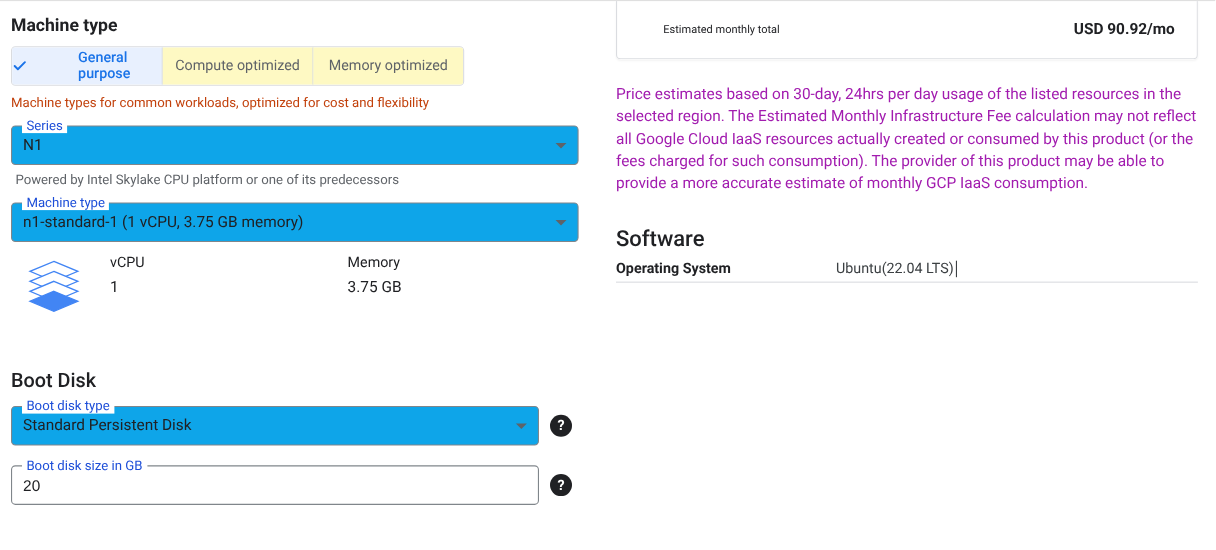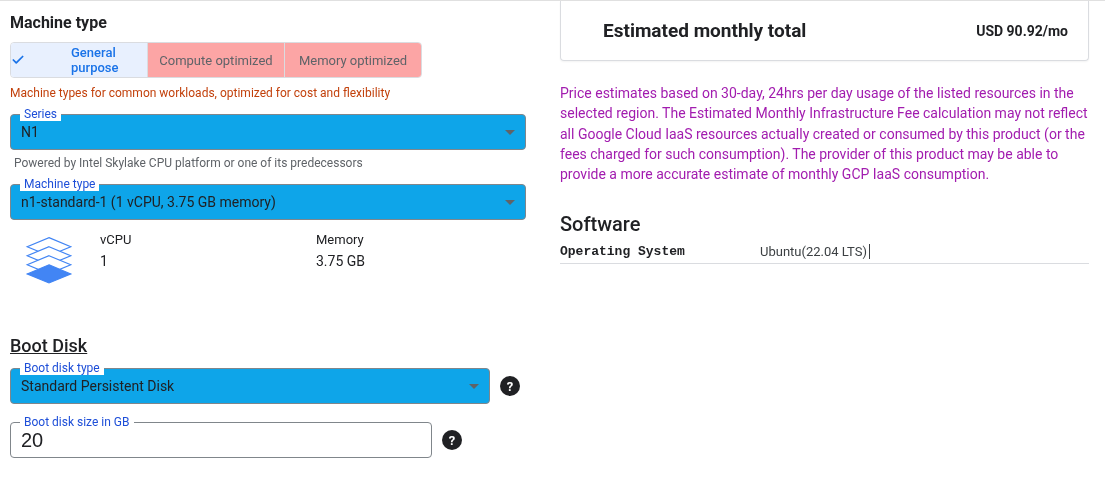--- a/index.html
+++ b/index.html
@@ -40,21 +40,21 @@
     margin-bottom: 8px;
   }
   .tab {
     flex: 1;
     height: 34px;
     display: flex;
     align-items: center;
     justify-content: center;
     font-size: 13px;
     color: #5f6368;
-    background: #fca5a5;
+    background: #fef9c3;
     cursor: pointer;
     border-right: 1px solid #dadce0;
   }
   .tab:last-child { border-right: none; }
   .tab.active {
     color: #1a73e8;
     background: #e8f0fe;
     font-weight: 500;
     gap: 40px;
   }
@@ -109,78 +109,77 @@
     padding: 6px 0 14px 10px;
   }
   .specs-icon { width: 80px; padding-top: 2px; }
   .specs-col { flex: 1; }
   .specs-head { font-size: 13px; color: #202124; font-weight: 400; margin-bottom: 6px; }
   .specs-val { font-size: 14px; color: #202124; }
   .boot-title {
     font-size: 18px;
     font-weight: 500;
     margin: 26px 0 12px 0;
-    text-decoration: underline;
   }
   .field-row { display: flex; align-items: center; margin-bottom: 18px; }
   .help-icon {
     width: 20px; height: 20px;
     border-radius: 50%;
     background: #202124;
     color: #fff;
     display: flex;
     align-items: center;
     justify-content: center;
     font-size: 13px;
     font-weight: 700;
     margin-left: 10px;
   }
   .input-box {
-    width: 422px;
+    width: 480px;
     height: 36px;
     border: 1px solid #80868b;
     border-radius: 4px;
     padding: 0 10px;
-    font-size: 20px;
+    font-size: 14px;
     color: #202124;
     background: #fff;
   }
   
   .est-card {
     border: 1px solid #dadce0;
     border-top: none;
     border-bottom-left-radius: 4px;
     border-bottom-right-radius: 4px;
     padding: 18px 20px;
     display: flex;
     justify-content: space-between;
     align-items: center;
     margin-bottom: 22px;
     box-shadow: 0 1px 2px rgba(0,0,0,0.05);
   }
-  .est-label { font-size: 19px; font-weight: 700; padding-left: 22px; }
+  .est-label { font-size: 10px; font-weight: 400; padding-left: 22px; }
   .est-value { font-size: 14px; font-weight: 700; }
   .disclaimer {
     font-size: 14px;
     color: #a21caf;
     line-height: 1.45;
     margin-bottom: 28px;
   }
   .software-title {
     font-size: 20px;
     font-weight: 500;
     margin-bottom: 8px;
   }
   .software-row {
     display: flex;
     border-bottom: 1px solid #dadce0;
     padding-bottom: 4px;
     font-size: 13px;
   }
-  .software-label { font-weight: 700; width: 200px; font-family: Liberation Mono, monospace; }
+  .software-label { font-weight: 700; width: 200px; }
   .software-value { color: #3c4043; border-right: 1px solid #3c4043; padding-right: 2px; }
 </style>
 </head>
 <body>
 
 <div class="container">
   <div class="left">
     <div class="section-title">Machine type</div>
 
     <div class="tabs">

